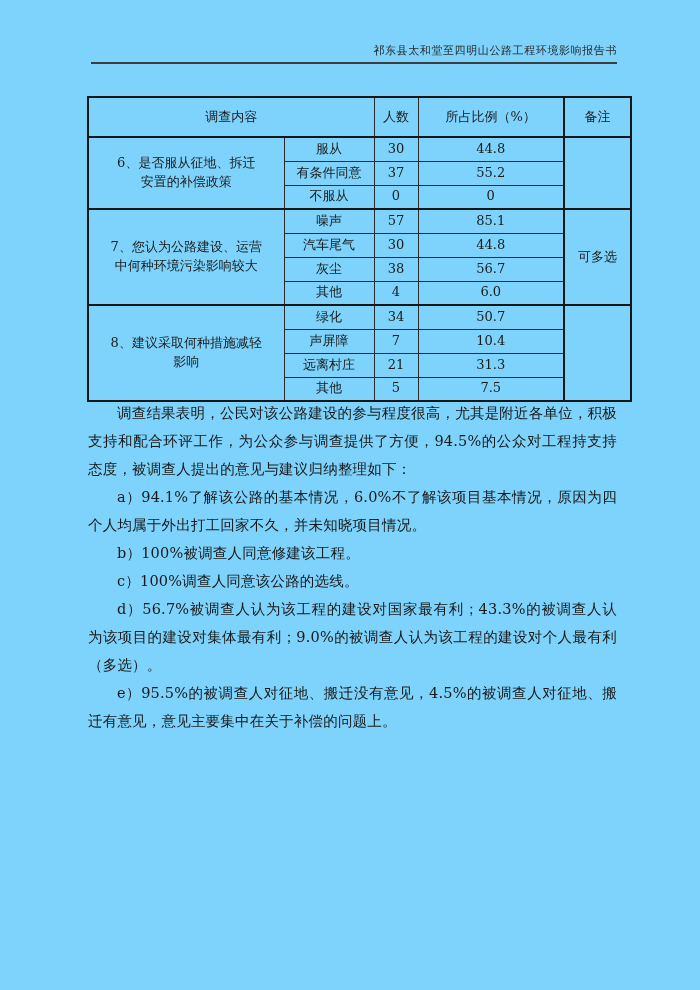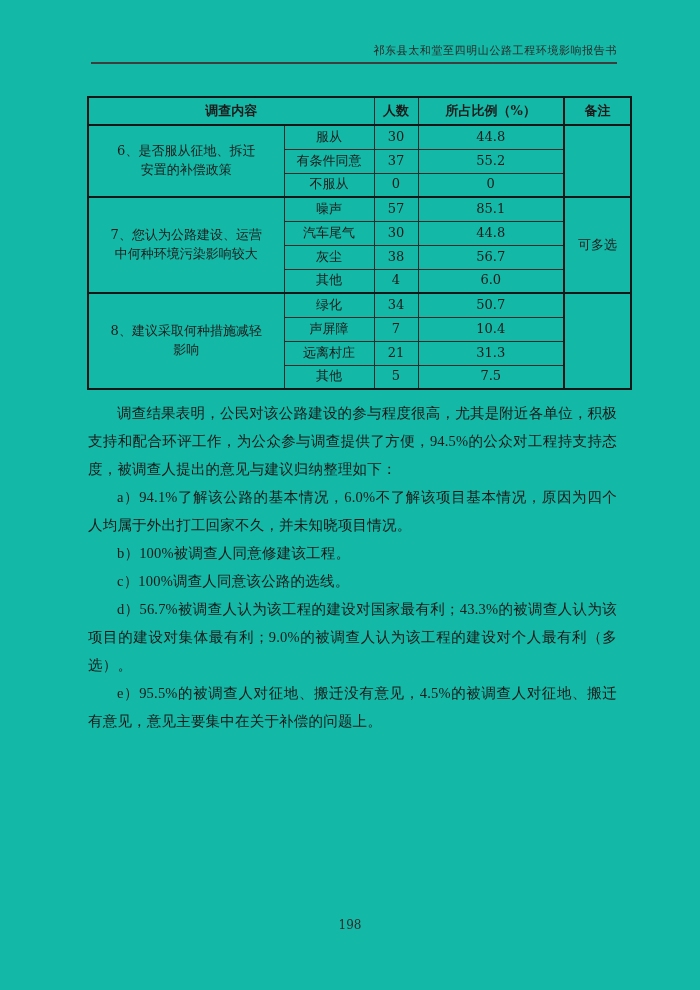--- a/index.html
+++ b/index.html
@@ -1,47 +1,47 @@
 <!DOCTYPE html>
 <html><head>
 <meta charset="utf-8">
 <style>
   * { margin:0; padding:0; box-sizing:border-box; }
   html,body { background:#ffffff; }
   .page {
-    position:relative; width:700px; height:990px; background:#14b8a6;
+    position:relative; width:700px; height:990px; background:#7dd3fc;
     font-family:"DejaVu Serif","Liberation Serif",serif; color:#1d1d1d; overflow:hidden;padding-left:48px;
   }
   .header-title {
     position:absolute; top:43px; right:83px;
     font-size:11px; letter-spacing:0.6px; color:#2a2a2a; white-space:nowrap;
   }
   .header-rule {
     position:absolute; top:62px; left:91px; width:526px; height:2px; background:#3d3d3d;
   }
   table.survey-table {
     position:absolute; top:96px; left:87px; width:543px;
     border-collapse:collapse; table-layout:fixed;
     font-size:13px; color:#1b1b1b; border:2px solid #161616;
   }
   .survey-table th, .survey-table td {
     border:1px solid #2a2a2a; font-weight:normal;
     text-align:center; vertical-align:middle;
     padding:1px 2px; height:24px; line-height:1.3;
   }
-  .survey-table thead th { height:28px; border-bottom:2px solid #161616;font-weight:bold; }
+  .survey-table thead th { height:40px; border-bottom:2px solid #161616; }
   .survey-table tr.group-start td { border-top:2px solid #161616; }
   .survey-table .remark { border-left:2px solid #161616;border-radius:8px; }
   .survey-table .q { white-space:pre-line; line-height:1.45;text-align:center; }
   .body-text {
     position:absolute; top:399px; left:88px; width:529px;
     font-size:14.5px; line-height:28px; text-align:justify;
     color:#191919; letter-spacing:0.2px;
   }
-  .body-text p { text-indent:2em; margin:0;font-family:Liberation Serif, serif; }
+  .body-text p { text-indent:2em; margin:0; }
   .footer {
     position:absolute; top:918px; left:0; width:700px;
     text-align:center; font-size:12px; color:#2a2a2a;
   }
 </style>
 </head>
 <body>
 
 <div class="page">
 
@@ -136,15 +136,14 @@
 
   <div class="body-text">
     <p>调查结果表明，公民对该公路建设的参与程度很高，尤其是附近各单位，积极支持和配合环评工作，为公众参与调查提供了方便，94.5%的公众对工程持支持态度，被调查人提出的意见与建议归纳整理如下：</p>
     <p>a）94.1%了解该公路的基本情况，6.0%不了解该项目基本情况，原因为四个人均属于外出打工回家不久，并未知晓项目情况。</p>
     <p>b）100%被调查人同意修建该工程。</p>
     <p>c）100%调查人同意该公路的选线。</p>
     <p>d）56.7%被调查人认为该工程的建设对国家最有利；43.3%的被调查人认为该项目的建设对集体最有利；9.0%的被调查人认为该工程的建设对个人最有利（多选）。</p>
     <p>e）95.5%的被调查人对征地、搬迁没有意见，4.5%的被调查人对征地、搬迁有意见，意见主要集中在关于补偿的问题上。</p>
   </div>
 
-  <div class="footer">198</div>
 
 </div>
 
 </body></html>

